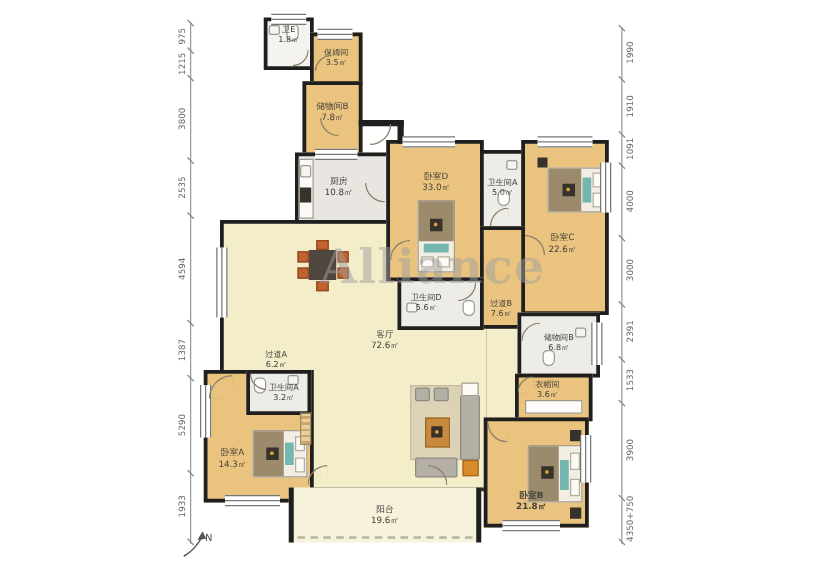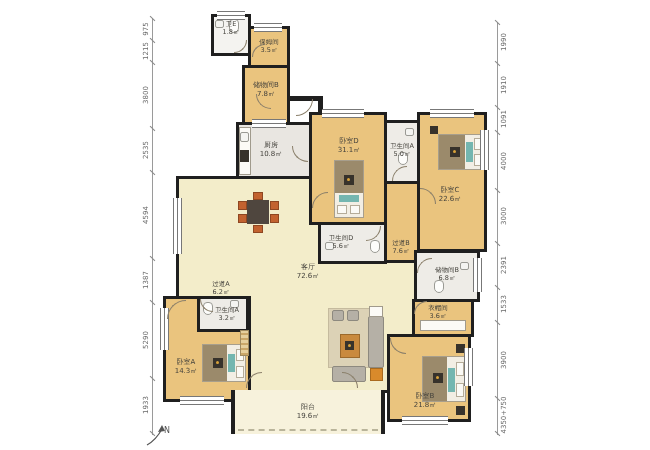--- a/index.html
+++ b/index.html
@@ -190,21 +190,21 @@
   <div class="lbl" style="left:266px;top:90px;">
     <div>储物间B</div>
       <div>7.8㎡</div>
     </div>
   <div class="lbl" style="left:271px;top:150px;">
     <div>厨房</div>
       <div>10.8㎡</div>
     </div>
   <div class="lbl" style="left:349px;top:146px;">
     <div>卧室D</div>
-      <div>31.1㎡</div>
+      <div>33.0㎡</div>
     </div>
   <div class="lbl" style="left:402px;top:150px;font-size:6.5px;">
     <div>卫生间A</div>
       <div>5.0㎡</div>
     </div>
   <div class="lbl" style="left:450px;top:195px;">
     <div>卧室C</div>
       <div>22.6㎡</div>
     </div>
   <div class="lbl" style="left:341px;top:242px;font-size:6.5px;">
@@ -232,21 +232,21 @@
       <div>6.2㎡</div>
     </div>
   <div class="lbl" style="left:227px;top:314px;font-size:6.5px;">
     <div>卫生间A</div>
       <div>3.2㎡</div>
     </div>
   <div class="lbl" style="left:186px;top:367px;">
     <div>卧室A</div>
       <div>14.3㎡</div>
     </div>
-  <div class="lbl" style="left:425px;top:401px;">
+  <div class="lbl" style="left:425px;top:401px;font-weight:bold;">
     <div>卧室B</div>
       <div>21.8㎡</div>
     </div>
   <div class="lbl" style="left:308px;top:412px;">
     <div>阳台</div>
       <div>19.6㎡</div>
     </div>
 
   <div class="dimline" style="left:152px;top:18px;height:417px;"></div>
   <div class="dimline" style="left:497px;top:22px;height:413px;"></div>
@@ -282,20 +282,21 @@
   <span class="dim" style="left:504px;top:42px;">1990</span>
   <span class="dim" style="left:504px;top:85px;">1910</span>
   <span class="dim" style="left:504px;top:119px;">1091</span>
   <span class="dim" style="left:504px;top:161px;">4000</span>
   <span class="dim" style="left:504px;top:216px;">3000</span>
   <span class="dim" style="left:504px;top:265px;">2391</span>
   <span class="dim" style="left:504px;top:304px;">1533</span>
   <span class="dim" style="left:504px;top:360px;">3900</span>
   <span class="dim" style="left:504px;top:415px;">4350+750</span>
 
+  <div class="watermark" style="left:256px;top:190px;">Alliance</div>
 
   <svg width="26" height="24" style="position:absolute;left:144px;top:424px;z-index:7;">
     <path d="M3 21 Q 12 16 18 5" fill="none" stroke="#555" stroke-width="1.2"></path>
     <polygon points="18,1 14,8 21,7" fill="#555"></polygon>
   </svg>
   <span class="north" style="left:164px;top:426px;">N</span>
 
 </div>
 
 </body></html>

